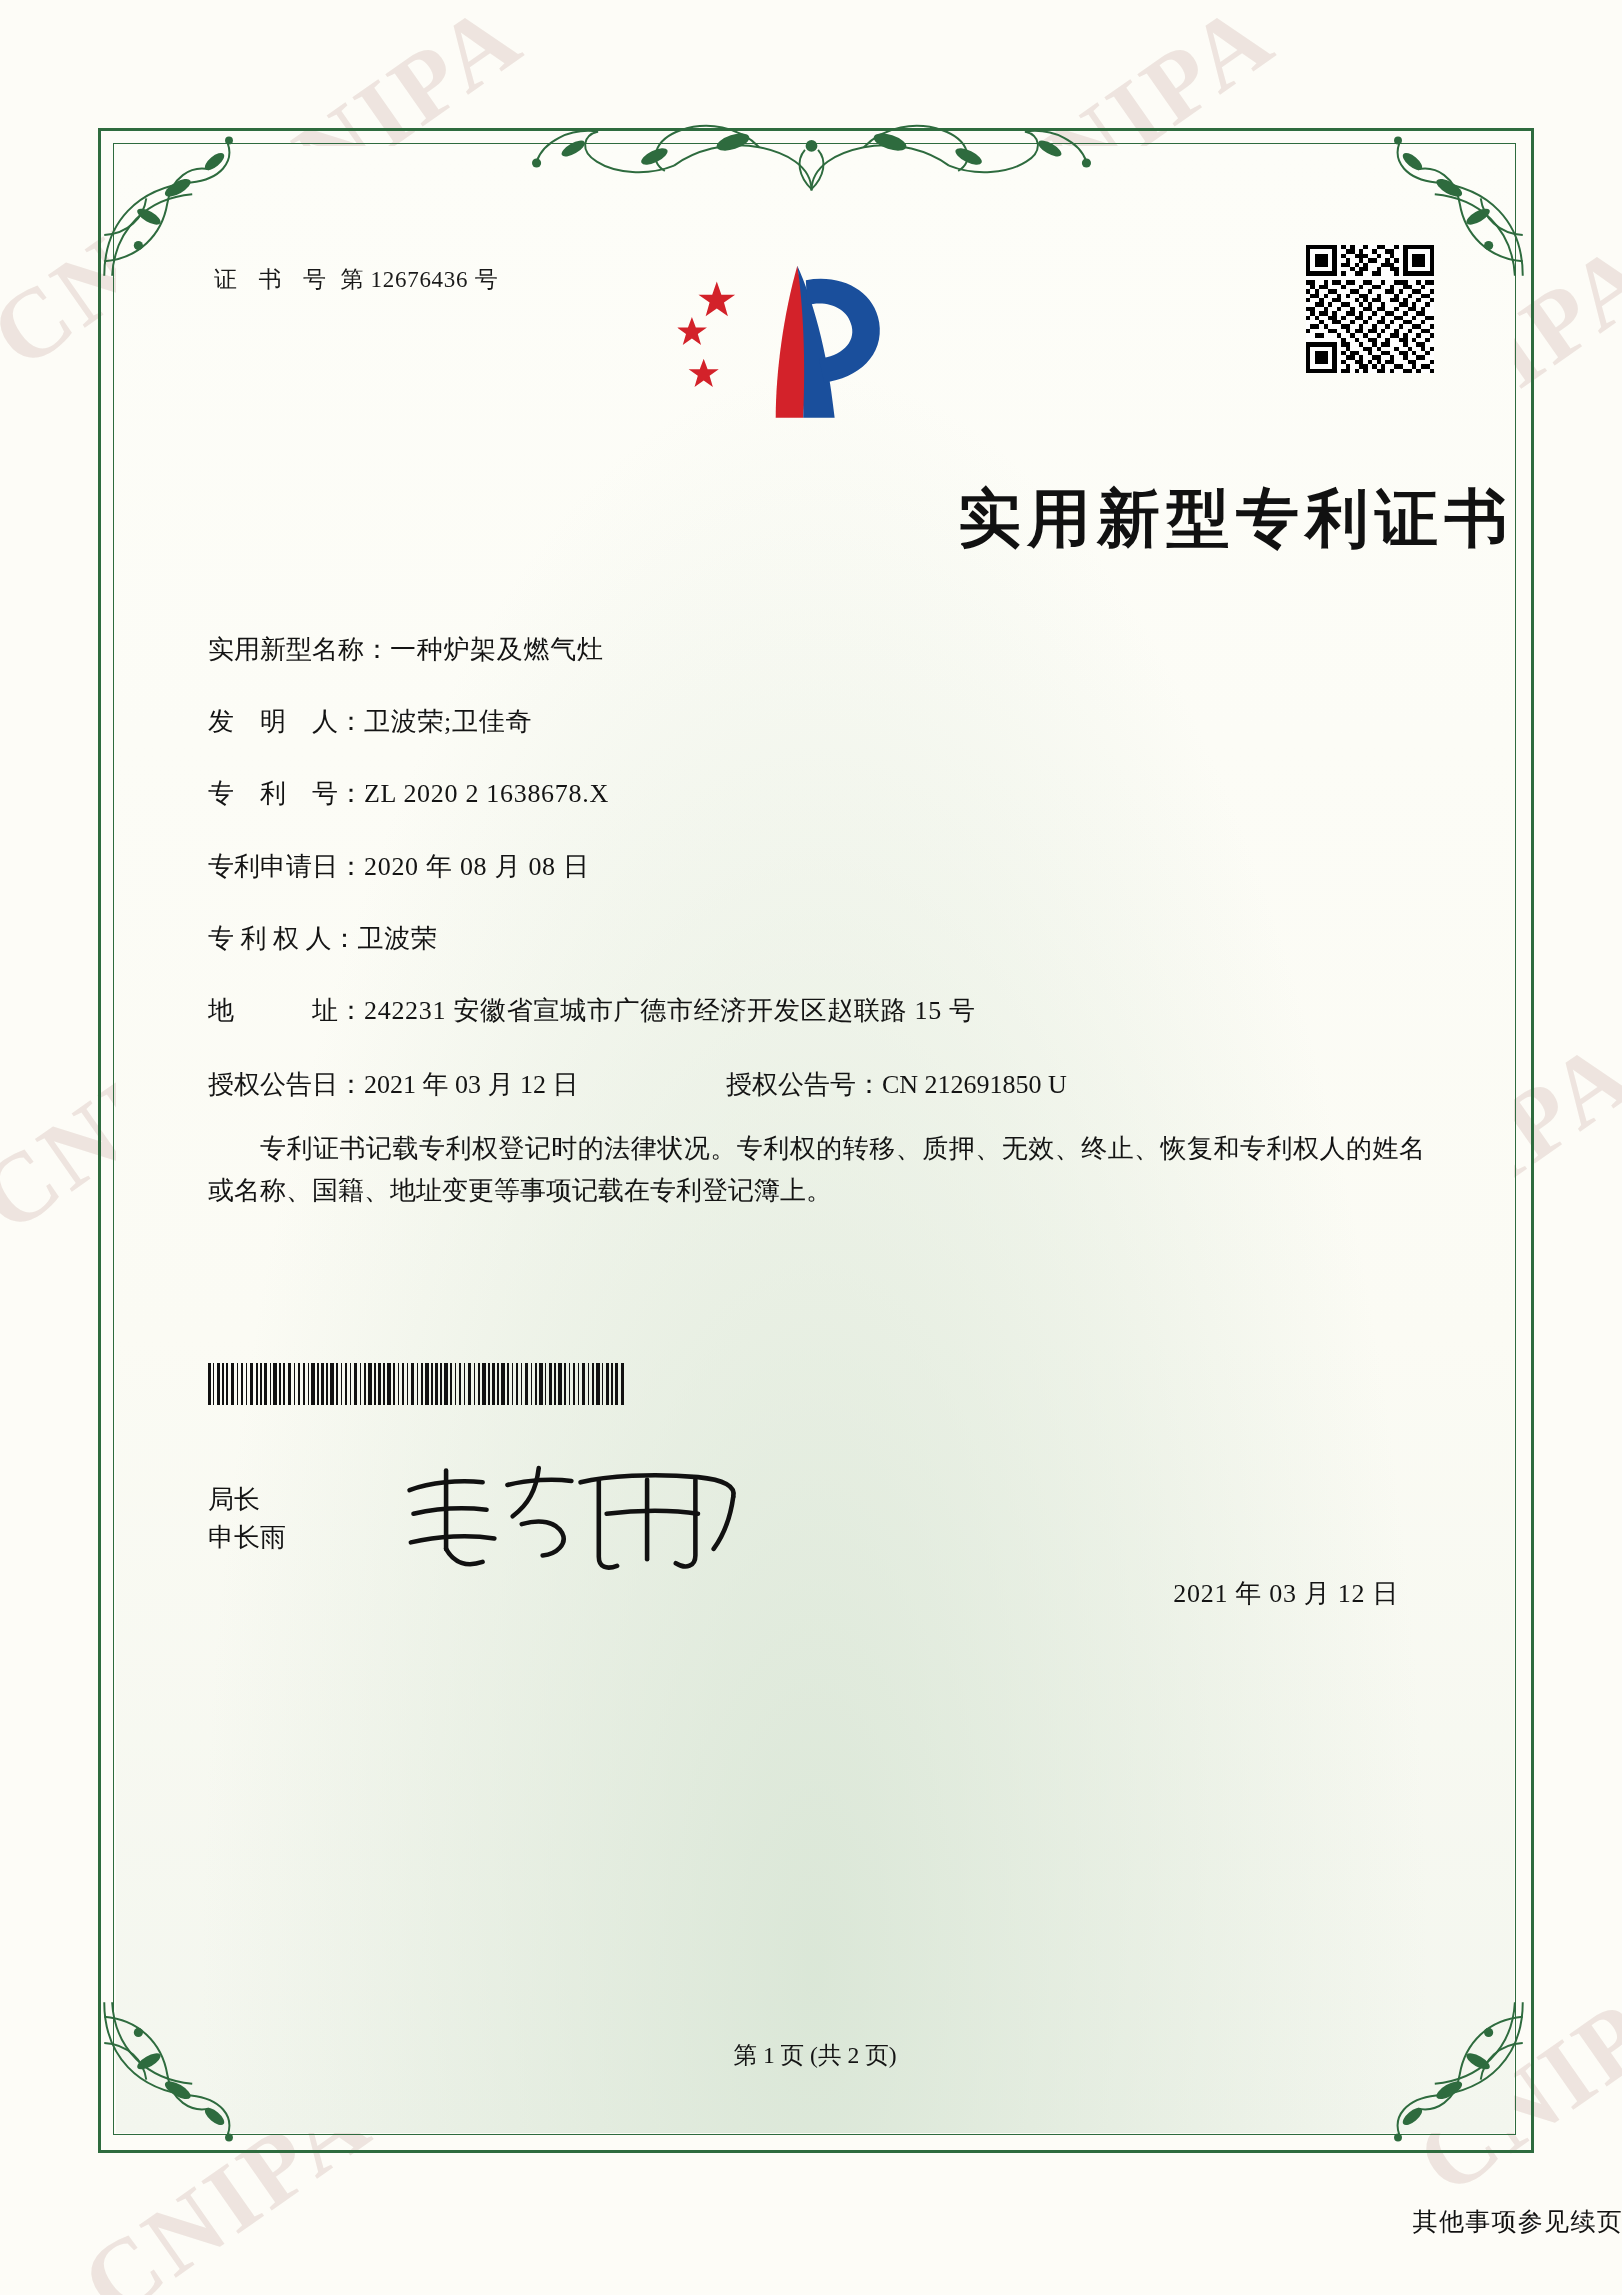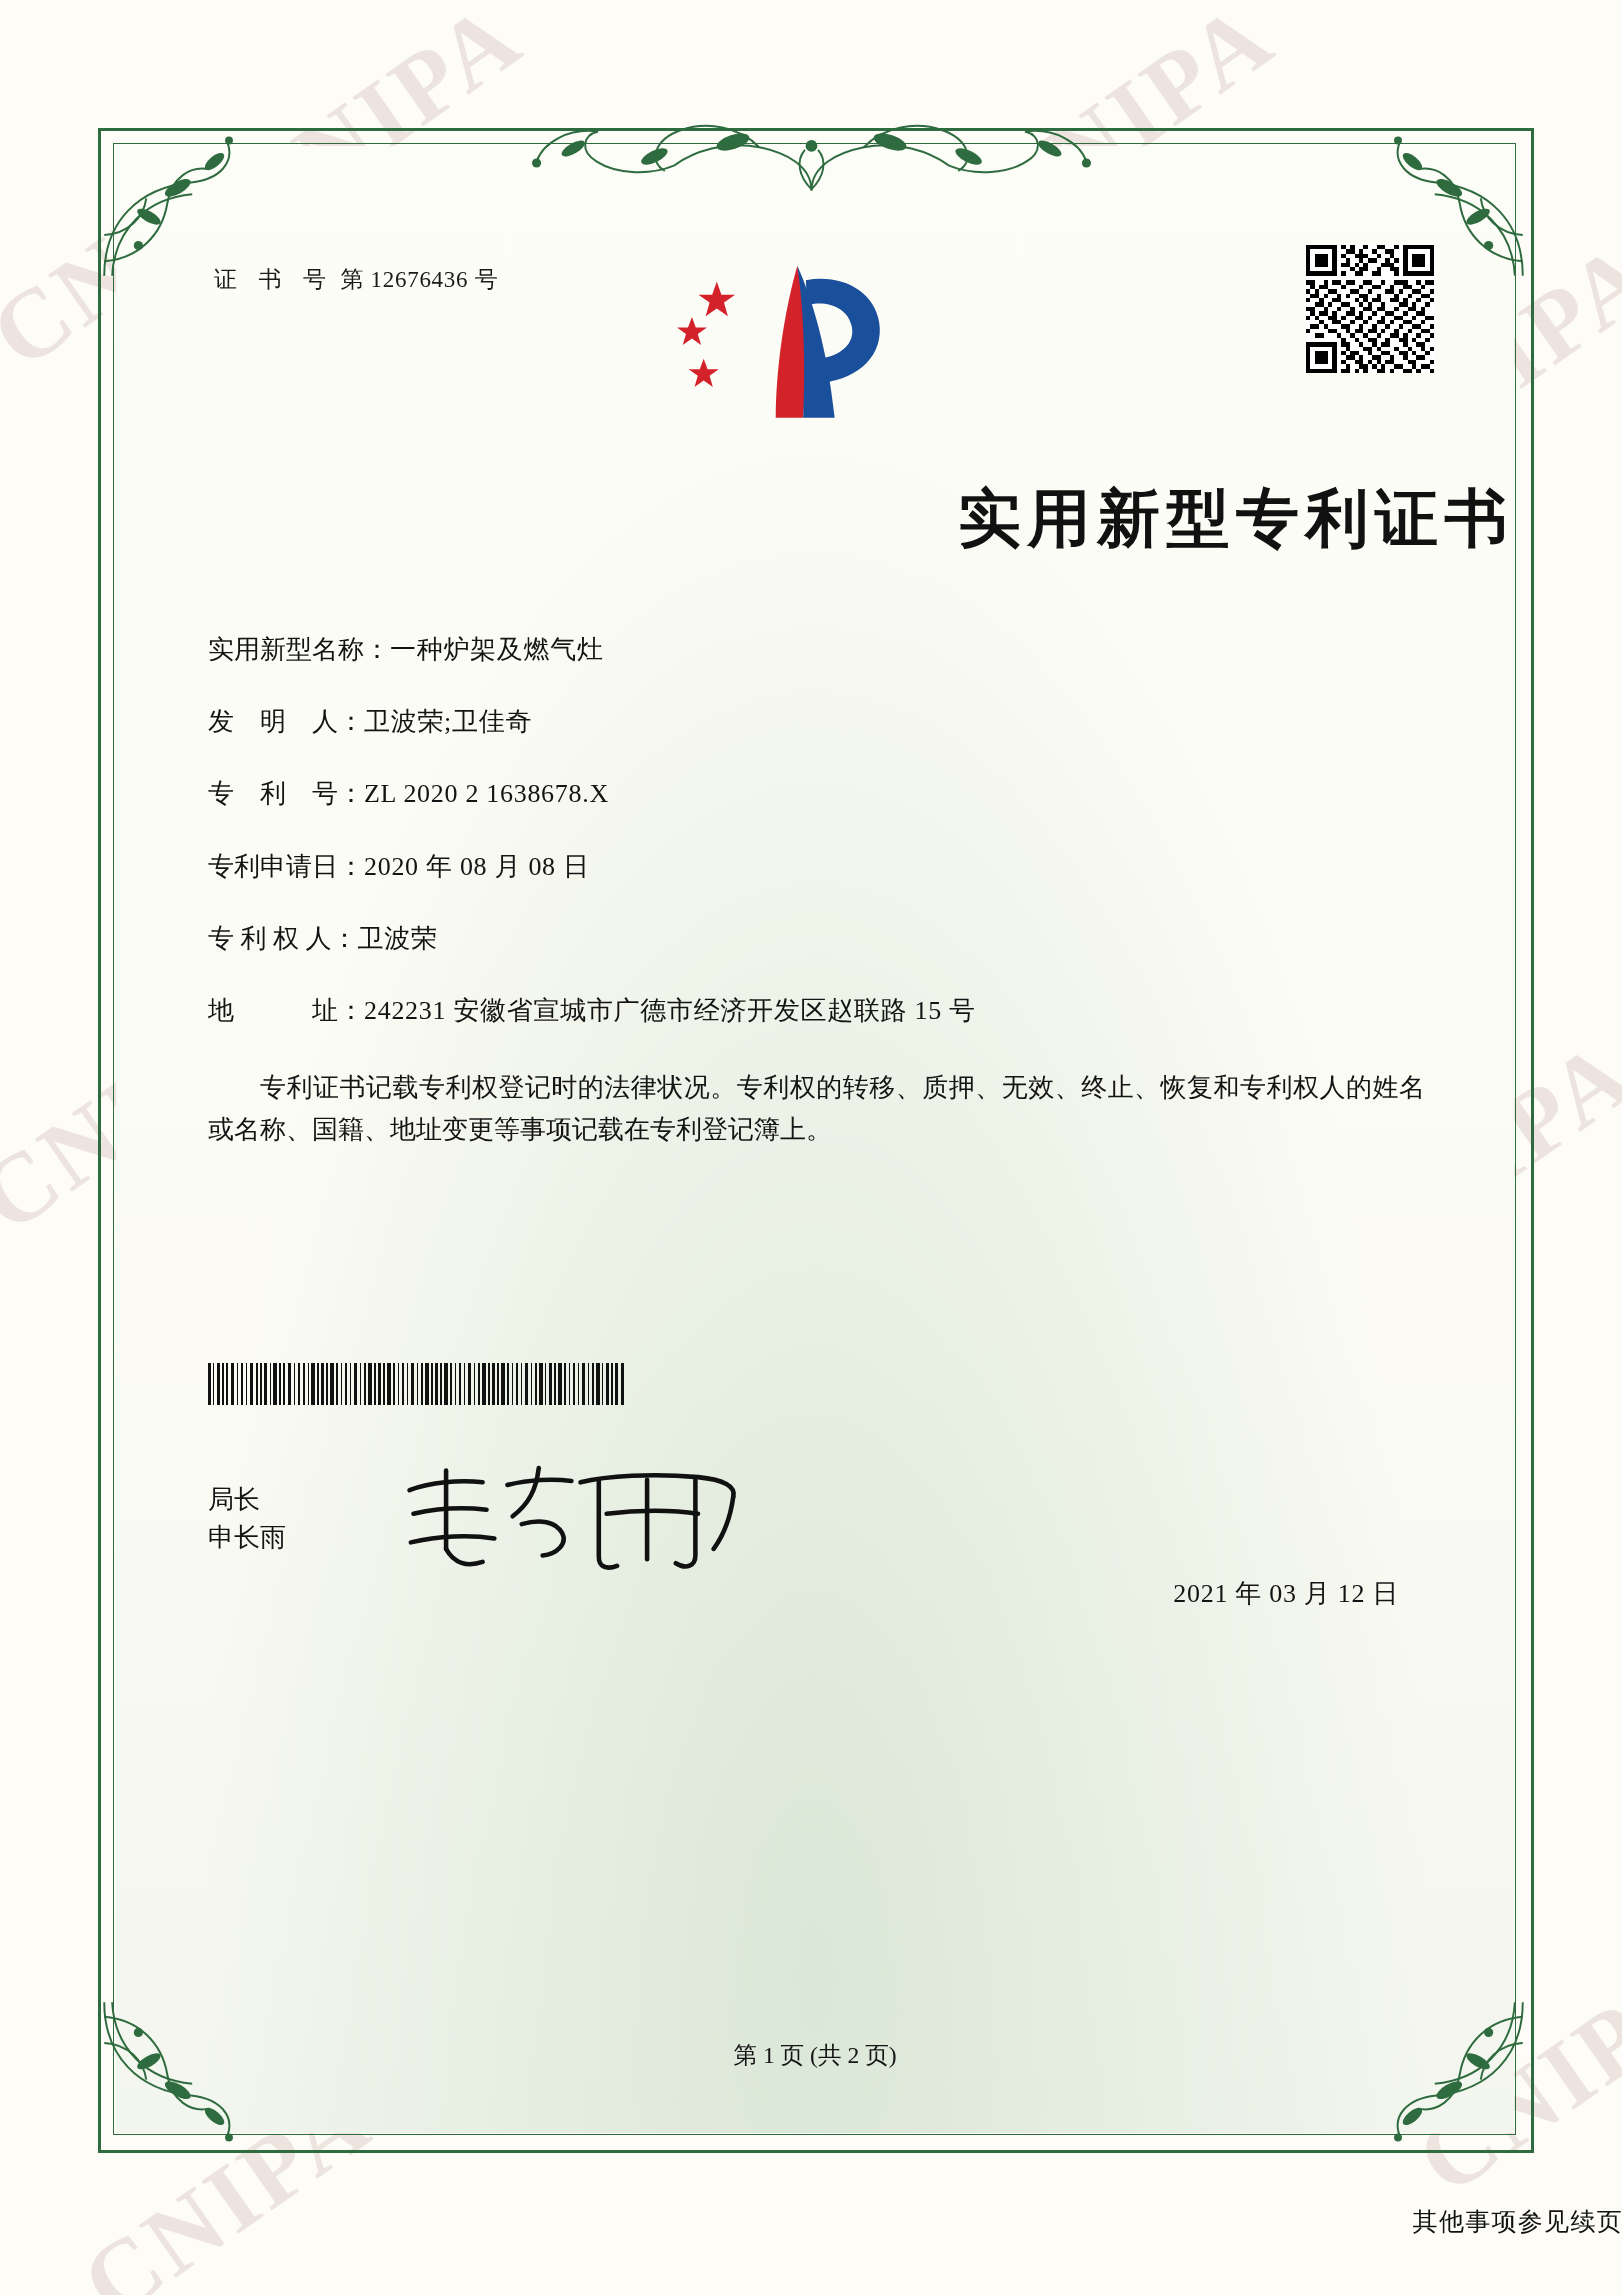--- a/index.html
+++ b/index.html
@@ -604,20 +604,24 @@
       </div>
 
       <div class="field">
         <span class="k">专 利 权 人：</span><span class="v">卫波荣</span>
       </div>
 
       <div class="field">
         <span class="k">地　　　址：</span><span class="v">242231 安徽省宣城市广德市经济开发区赵联路 15 号</span>
       </div>
 
+      <div class="row-two">
+        <span>授权公告日：</span><span>2021 年 03 月 12 日</span>
+        <span class="second">授权公告号：</span><span>CN 212691850 U</span>
+      </div>
 
       <div class="para second">专利证书记载专利权登记时的法律状况。专利权的转移、质押、无效、终止、恢复和专利权人的姓名或名称、国籍、地址变更等事项记载在专利登记簿上。</div>
     </div>
 
     <svg class="barcode" viewBox="0 0 640 64" shape-rendering="crispEdges">
       <g fill="#111111">
         <rect x="0" y="0" width="4" height="64"></rect>
           <rect x="7" y="0" width="2" height="64"></rect>
           <rect x="13" y="0" width="5" height="64"></rect>
           <rect x="22" y="0" width="2" height="64"></rect>

